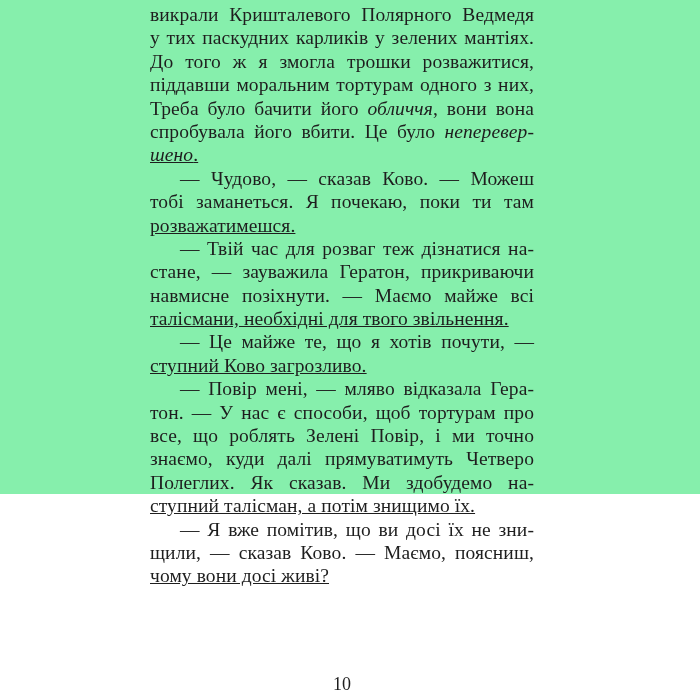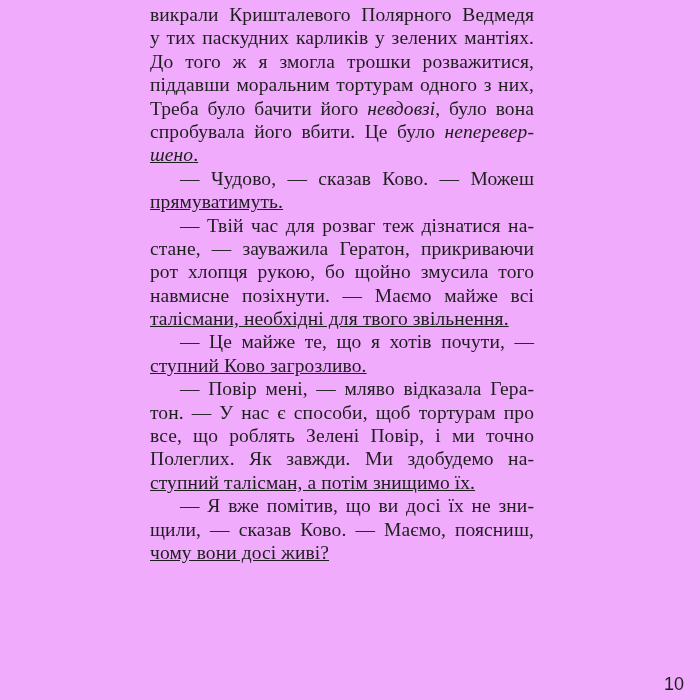--- a/index.html
+++ b/index.html
@@ -13,22 +13,22 @@
       position: relative;
       overflow: hidden;
       font-family: "DejaVu Serif", "Liberation Serif", serif;
       color: #1e1e1e;
     }
     .page {
       position: absolute;
       left: 0;
       top: 0;
       width: 700px;
-      height: 700px;
-      background: #f0abfc;
+      height: 494px;
+      background: #86efac;
     }
     .text-block {
       position: absolute;
       left: 150px;
       top: 3px;
       width: 384px;
       font-family: "Liberation Serif", "DejaVu Serif", serif;
       font-size: 19.5px;
       line-height: 23.4px;
       letter-spacing: 0.1px;
@@ -48,50 +48,51 @@
       padding-left: 30px;
     }
     .line em, .it {
       font-style: italic;
     }
     .page-number {
       position: absolute;
       left: 0;
       width: 684px;
       top: 674px;
-      text-align: right;
-      font-family: Liberation Sans, sans-serif;
+      text-align: center;
+      font-family: Liberation Serif, serif;
       font-size: 18px;
       color: #1e1e1e;
     }
   </style>
 </head>
 <body>
 
 <div class="page">
   <div class="text-block">
     <span class="line">викрали Кришталевого Полярного Ведмедя</span>
     <span class="line">у тих паскудних карликів у зелених мантіях.</span>
     <span class="line">До того ж я змогла трошки розважитися,</span>
     <span class="line">піддавши моральним тортурам одного з них,</span>
-    <span class="line"><span>Треба було бачити його </span><em>невдовзі</em><span>, було вона</span></span>
+    <span class="line"><span>Треба було бачити його </span><em>обличчя</em><span>, вони вона</span></span>
     <span class="line"><span>спробувала його вбити. Це було </span><em>неперевер-</em><span></span></span>
     <span class="line last"><em>шено</em><span>.</span></span>
     <span class="line indent">— Чудово, — сказав Ково. — Можеш</span>
-    <span class="line last">прямуватимуть.</span>
+    <span class="line">тобі заманеться. Я почекаю, поки ти там</span>
+    <span class="line last">розважатимешся.</span>
     <span class="line indent">— Твій час для розваг теж дізнатися на-</span>
     <span class="line">стане, — зауважила Гератон, прикриваючи</span>
-    <span class="line">рот хлопця рукою, бо щойно змусила того</span>
     <span class="line">навмисне позіхнути. — Маємо майже всі</span>
     <span class="line last">талісмани, необхідні для твого звільнення.</span>
     <span class="line indent">— Це майже те, що я хотів почути, —</span>
     <span class="line last">ступний Ково загрозливо.</span>
     <span class="line indent">— Повір мені, — мляво відказала Гера-</span>
     <span class="line">тон. — У нас є способи, щоб тортурам про</span>
     <span class="line">все, що роблять Зелені Повір, і ми точно</span>
-    <span class="line">Полеглих. Як завжди. Ми здобудемо на-</span>
+    <span class="line">знаємо, куди далі прямуватимуть Четверо</span>
+    <span class="line">Полеглих. Як сказав. Ми здобудемо на-</span>
     <span class="line last">ступний талісман, а потім знищимо їх.</span>
     <span class="line indent">— Я вже помітив, що ви досі їх не зни-</span>
     <span class="line">щили, — сказав Ково. — Маємо, поясниш,</span>
     <span class="line last">чому вони досі живі?</span>
   </div>
   <div class="page-number">10</div>
 </div>
 
 </body></html>

